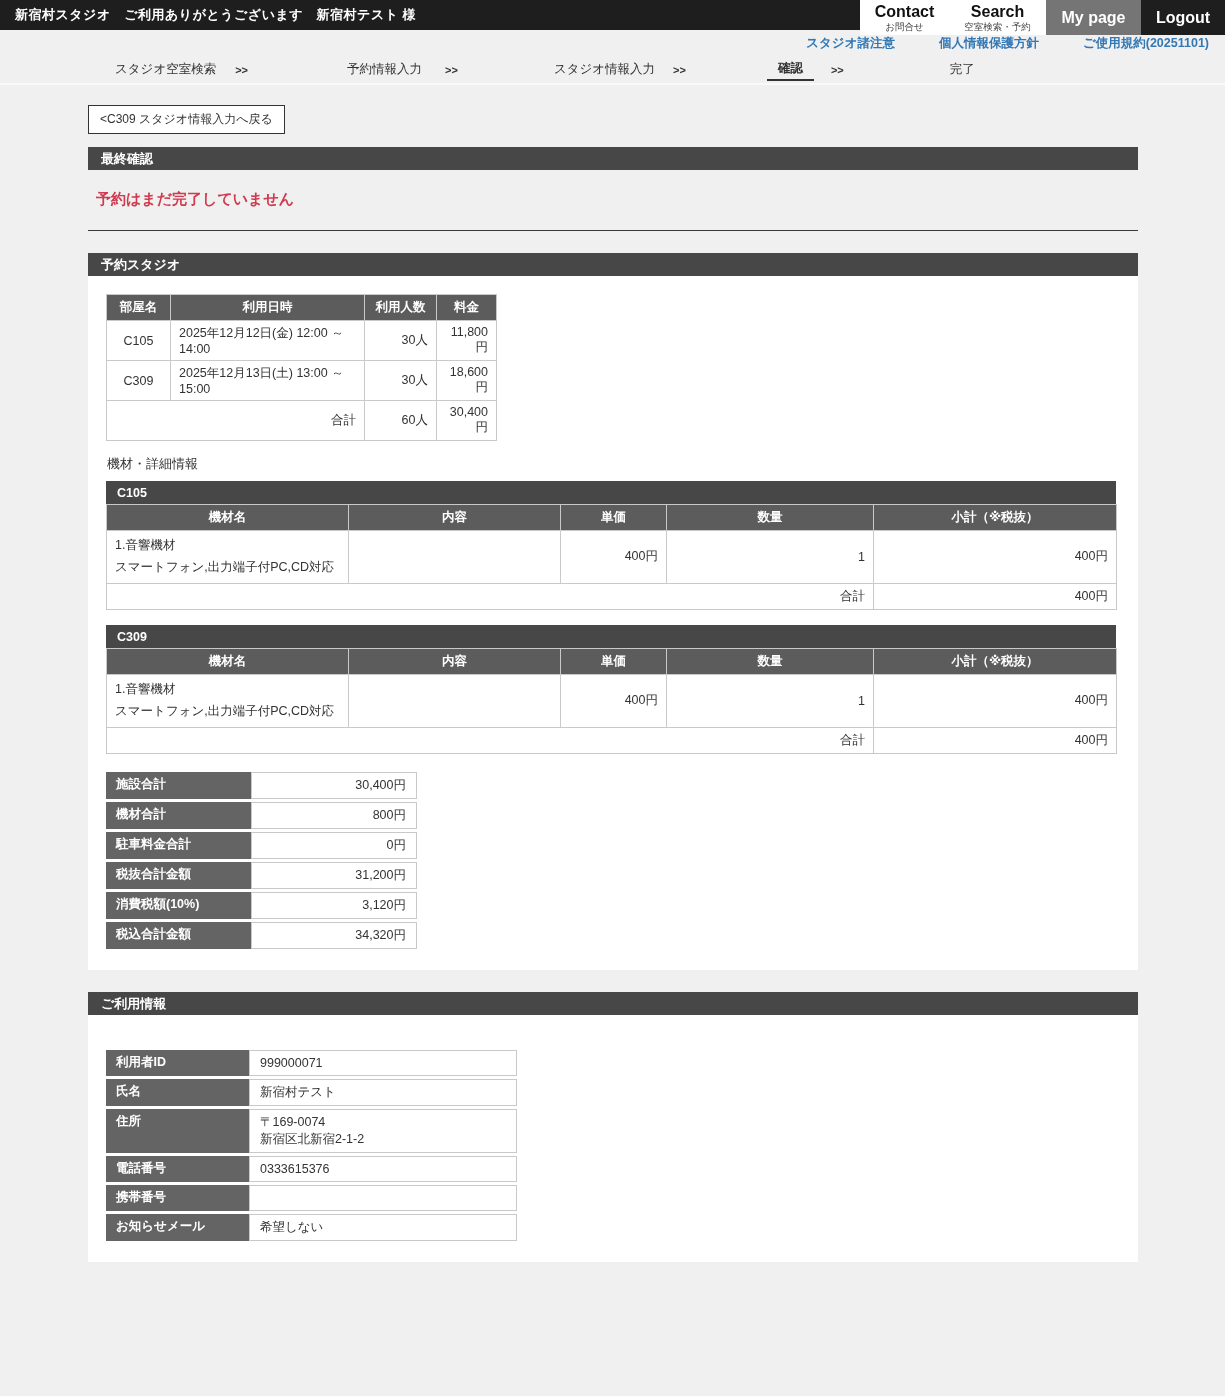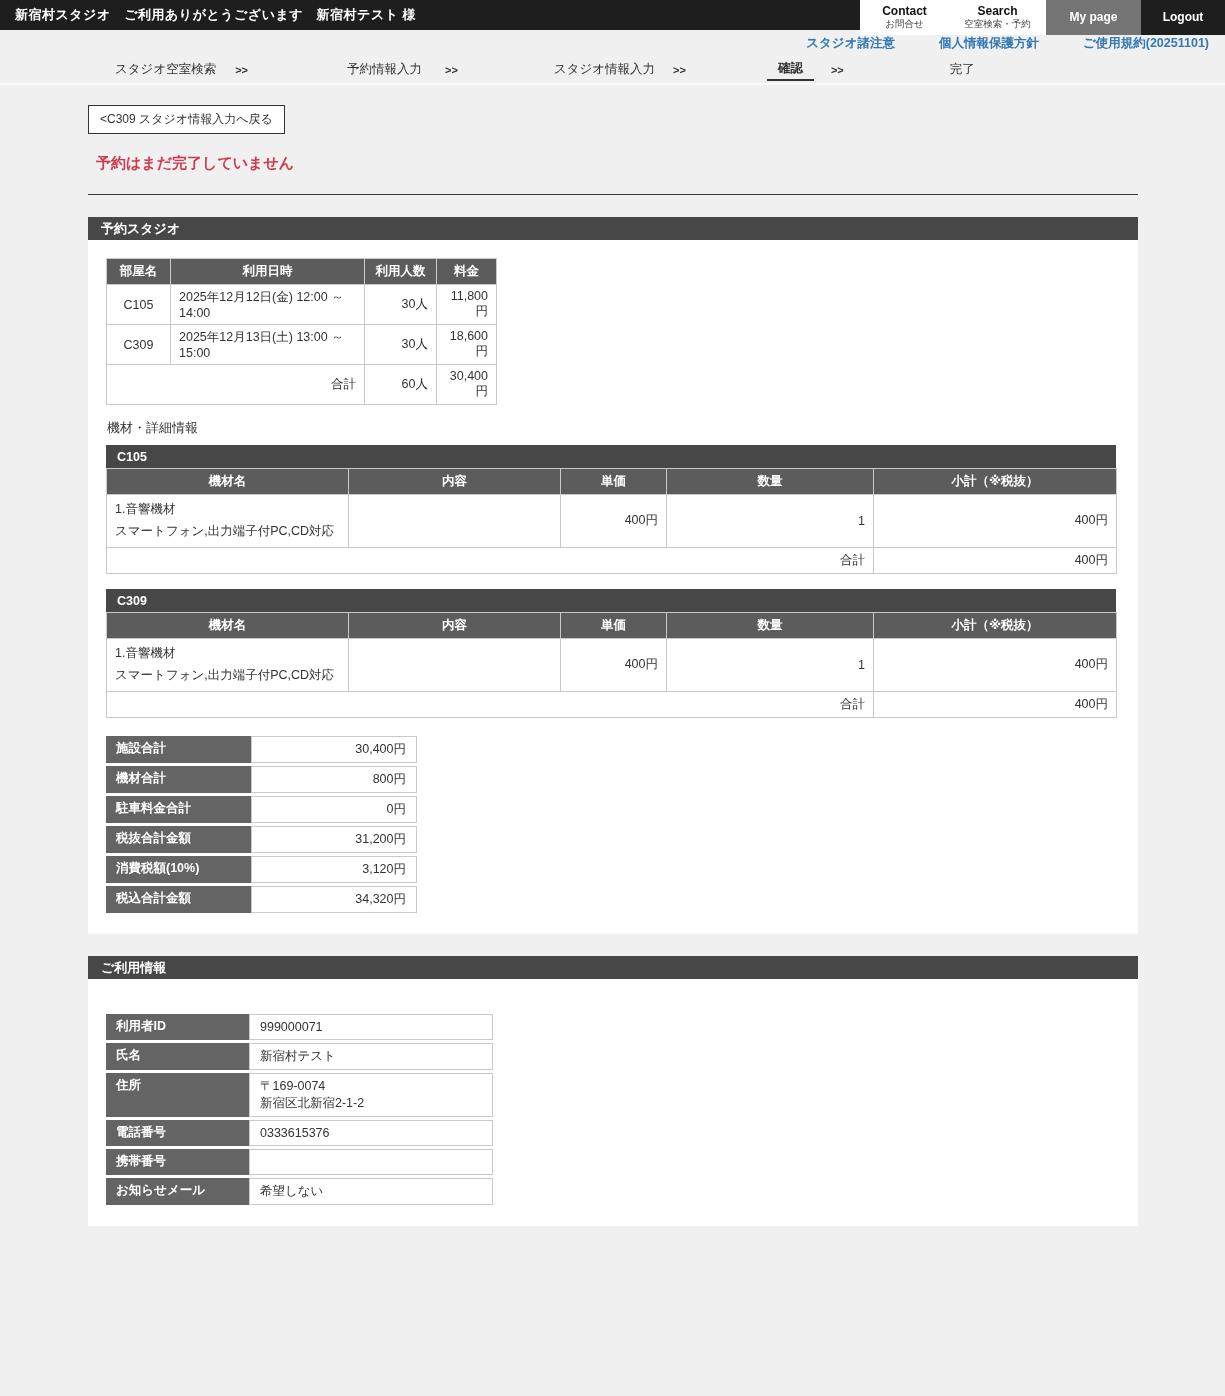--- a/index.html
+++ b/index.html
@@ -8,21 +8,21 @@
     background: #f0f0f0;
     font-family: "Liberation Sans", "DejaVu Sans", sans-serif;
     color: #333;
     font-size: 12.5px;
   }
   
   .topbar { position: relative; height: 30px; background: #1e1e1e; }
   .topbar-title { color: #fff; font-weight: bold; font-size: 13px; line-height: 30px; padding-left: 15px; letter-spacing: .5px; }
   .topnav { position: absolute; top: 0; right: 0; display: flex; height: 35px; z-index: 5; }
   .topnav-item { display: flex; flex-direction: column; align-items: center; justify-content: center; cursor: pointer; line-height: 1.1; }
-  .topnav-item .main { font-weight: bold; font-size: 12px; }
+  .topnav-item .main { font-weight: bold; font-size: 16px; }
   .topnav-item .sub { font-size: 9.5px; margin-top: 1px; }
   .tab-white { width: 89px; background: #fff; color: #111; }
   .tab-white .sub { color: #444; }
   .tab-search { width: 97px; }
   .tab-gray { width: 95px; background: #757575; color: #fff; }
   .tab-dark { width: 84px; background: #1e1e1e; color: #fff; }
   
   .linksrow { height: 26px; display: flex; justify-content: flex-end; align-items: center; gap: 44px; padding-right: 16px; }
   .linksrow a { color: #3378b5; font-weight: bold; font-size: 12.5px; text-decoration: none; cursor: pointer; }
   
@@ -74,21 +74,21 @@
   .totals-table td.v { width: 166px; text-align: right; }
   
   .purpose-table td.k { width: 143px; }
   .purpose-table td.v { width: 158px; padding: 6px 12px; }
   .purpose-line { margin: 4px 0 10px; }
   .purpose-kv { display: flex; margin-bottom: 9px; }
   .purpose-kv .pk { width: 72px; }
   
   .profile-table { margin-top: 14px; }
   .profile-table td.k { width: 143px; }
-  .profile-table td.v { width: 244px; }
+  .profile-table td.v { width: 268px; }
   .profile-table td { height: 26px; }
 </style>
 </head>
 <body>
 
 <div class="topbar">
   <div class="topbar-title">新宿村スタジオ　ご利用ありがとうございます　新宿村テスト 様</div>
   <div class="topnav">
     <div class="topnav-item tab-white">
       <span class="main">Contact</span>
@@ -124,20 +124,21 @@
   <span class="step-sep p4">&gt;&gt;</span>
   <span class="step s5">完了</span>
 </div>
 
 <div class="content">
 
   
   <button class="btn-back-top">&lt;C309 スタジオ情報入力へ戻る</button>
 
   
+  <div class="bar bar-confirm">最終確認</div>
   <div class="warning">予約はまだ完了していません</div>
   <hr class="divider">
 
   
   <div class="panel">
     <div class="bar">予約スタジオ</div>
     <div class="panel-body">
 
       <table class="studio-table">
         <colgroup>

